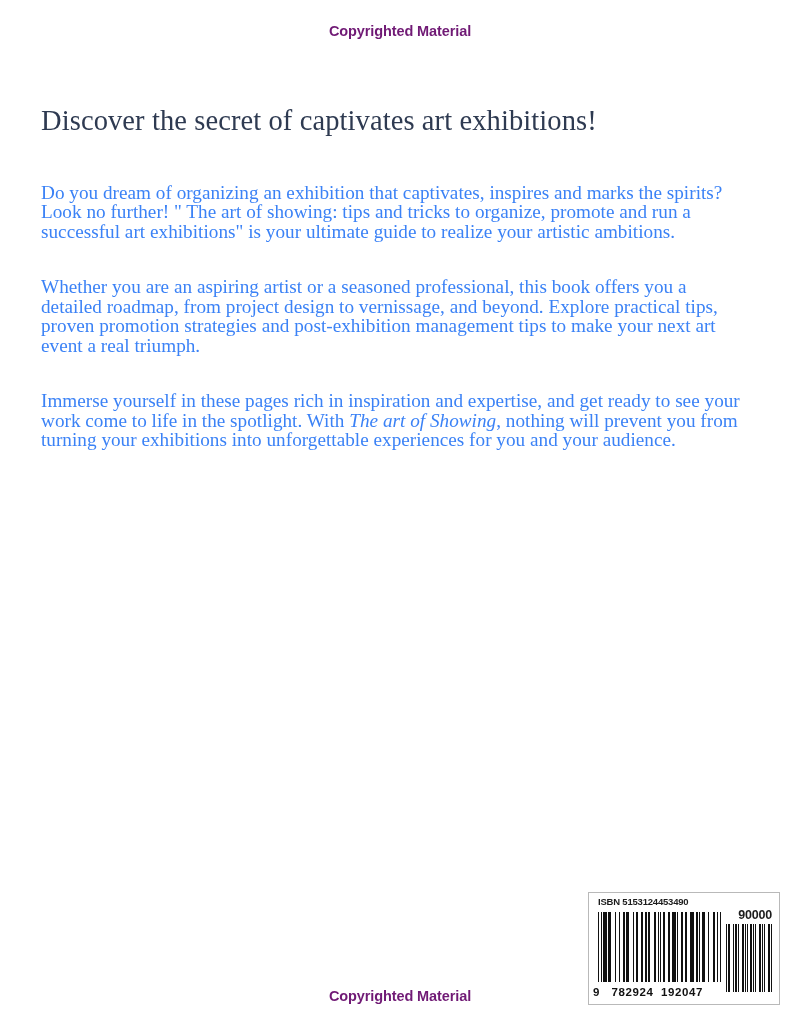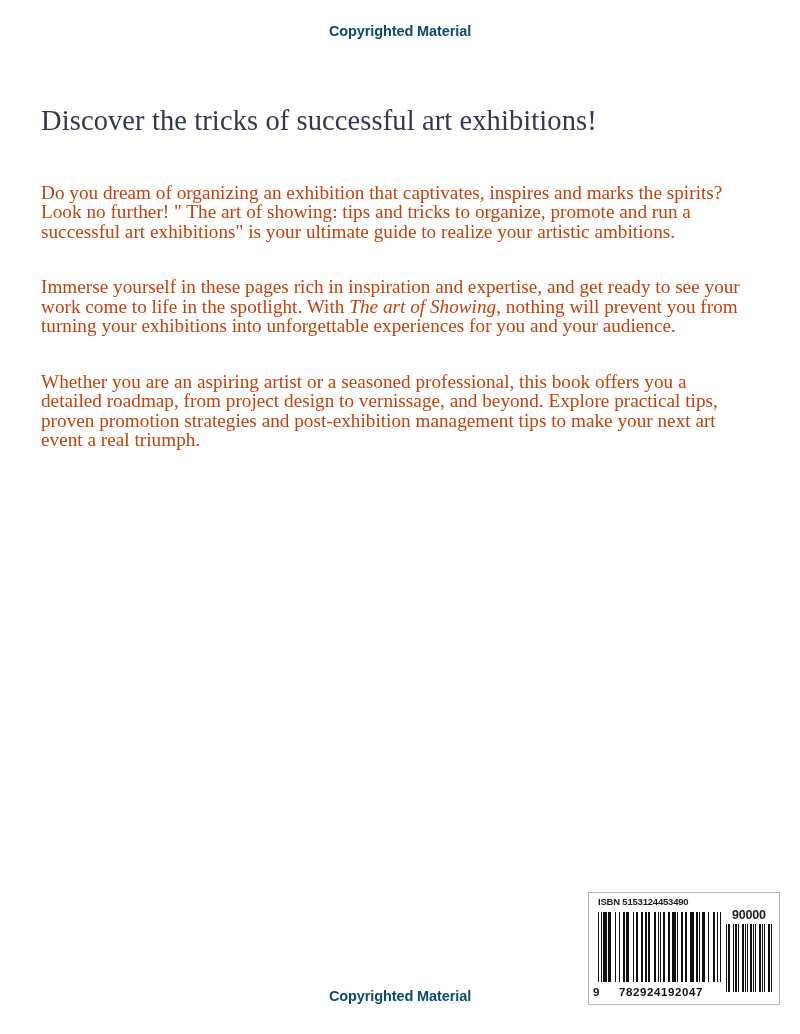--- a/index.html
+++ b/index.html
@@ -24,21 +24,21 @@
   
   .copyright-mark {
     position: absolute;
     left: 0;
     width: 800px;
     text-align: center;
     font-family: "Liberation Sans", sans-serif;
     font-size: 14.5px;
     font-weight: 600;
     letter-spacing: -0.1px;
-    color: #0c4a6e;
+    color: #701a75;
     white-space: nowrap;
   }
   .copyright-top { top: 23px; }
   .copyright-bottom { top: 988px; }
 
   
   .content {
     position: absolute;
     left: 41px;
     top: 103px;
@@ -57,21 +57,21 @@
   }
 
   .body-block {
     margin-top: 44px;
   }
 
   .para {
     font-family: "Liberation Serif", serif;
     font-size: 19.2px;
     line-height: 19.5px;
-    color: #c2410c;
+    color: #3b82f6;
     margin: 0 0 36px 0;
     letter-spacing: 0.02px;
     text-align: left;
   }
   .para:last-child { margin-bottom: 0; }
 
   .para .work-title {
     font-style: italic;
   }
 
@@ -113,21 +113,21 @@
     top: 31px;
     width: 46px;
     height: 68px;
   }
 
   .addon-caption {
     position: absolute;
     left: 137px;
     top: 15px;
     width: 46px;
-    text-align: center;
+    text-align: right;
     font-family: "Liberation Sans", sans-serif;
     font-size: 12.5px;
     font-weight: 600;
     color: #1c1c1c;
     letter-spacing: -0.2px;
   }
 
   .ean-digits {
     position: absolute;
     left: 4px;
@@ -135,48 +135,48 @@
     width: 134px;
     font-family: "Liberation Sans", sans-serif;
     font-size: 11.5px;
     font-weight: 700;
     color: #111111;
     letter-spacing: 0.2px;
     display: flex;
     align-items: baseline;
   }
   .ean-digits .d-lead { width: 11px; }
-  .ean-digits .d-left { width: 57px; text-align: right; letter-spacing: 0.6px; }
+  .ean-digits .d-left { width: 57px; text-align: center; letter-spacing: 0.6px; }
   .ean-digits .d-right { width: 57px; letter-spacing: 0.6px; }
 
   .bar {
     position: absolute;
     top: 0;
     bottom: 0;
     background: #111111;
   }
 </style>
 </head>
 <body>
 
 <div class="page">
 
   <div class="copyright-mark copyright-top">Copyrighted Material</div>
 
   <div class="content">
 
-    <h1 class="headline">Discover the tricks of successful art exhibitions!</h1>
+    <h1 class="headline">Discover the secret of captivates art exhibitions!</h1>
 
     <div class="body-block">
 
       <p class="para">Do you dream of organizing an exhibition that captivates, inspires and marks the spirits? Look no further! " The art of showing: tips and tricks to organize, promote and run a successful art exhibitions" is your ultimate guide to realize your artistic ambitions.</p>
 
+      <p class="para">Whether you are an aspiring artist or a seasoned professional, this book offers you a detailed roadmap, from project design to vernissage, and beyond. Explore practical tips, proven promotion strategies and post-exhibition management tips to make your next art event a real triumph.</p>
+
       <p class="para"><span>Immerse yourself in these pages rich in inspiration and expertise, and get ready to see your work come to life in the spotlight. With </span><span class="work-title">The art of Showing</span><span>, nothing will prevent you from turning your exhibitions into unforgettable experiences for you and your audience.</span></p>
-
-      <p class="para">Whether you are an aspiring artist or a seasoned professional, this book offers you a detailed roadmap, from project design to vernissage, and beyond. Explore practical tips, proven promotion strategies and post-exhibition management tips to make your next art event a real triumph.</p>
 
     </div>
   </div>
 
   <div class="barcode-box">
     <div class="isbn-caption">ISBN 5153124453490</div>
 
     <div class="ean-main" id="ean-main">
         <div class="bar" style="left: 0px; width: 1.29474px;"></div>
         <div class="bar" style="left: 2.58947px; width: 1.29474px;"></div>

